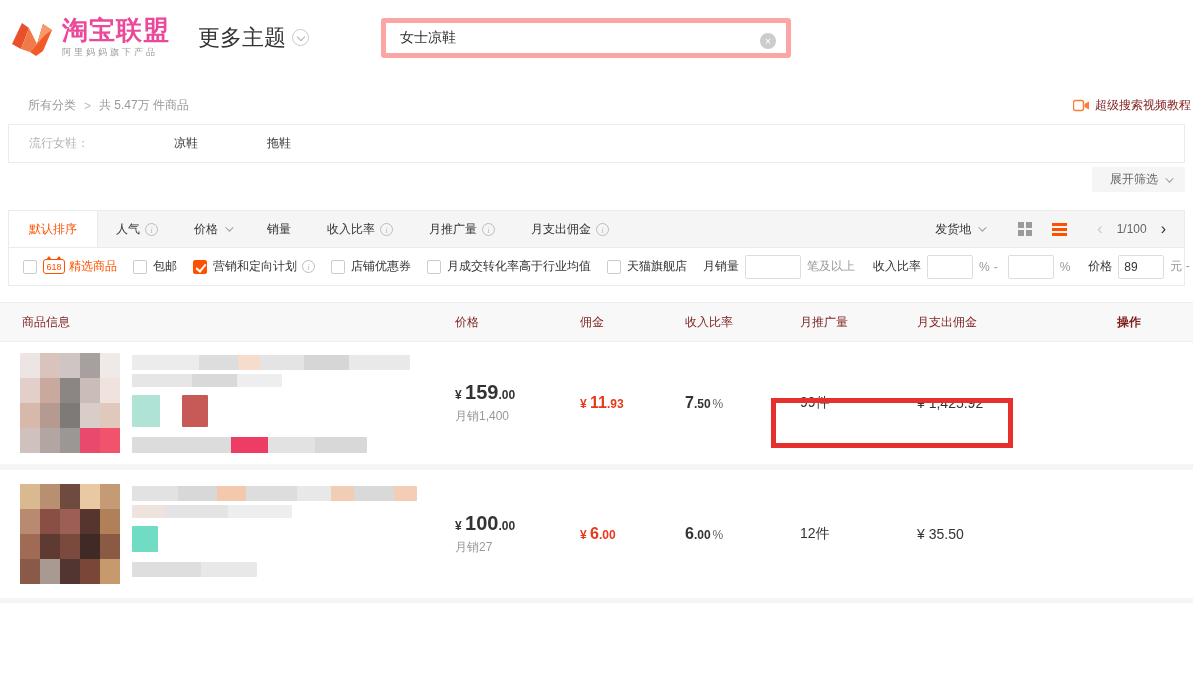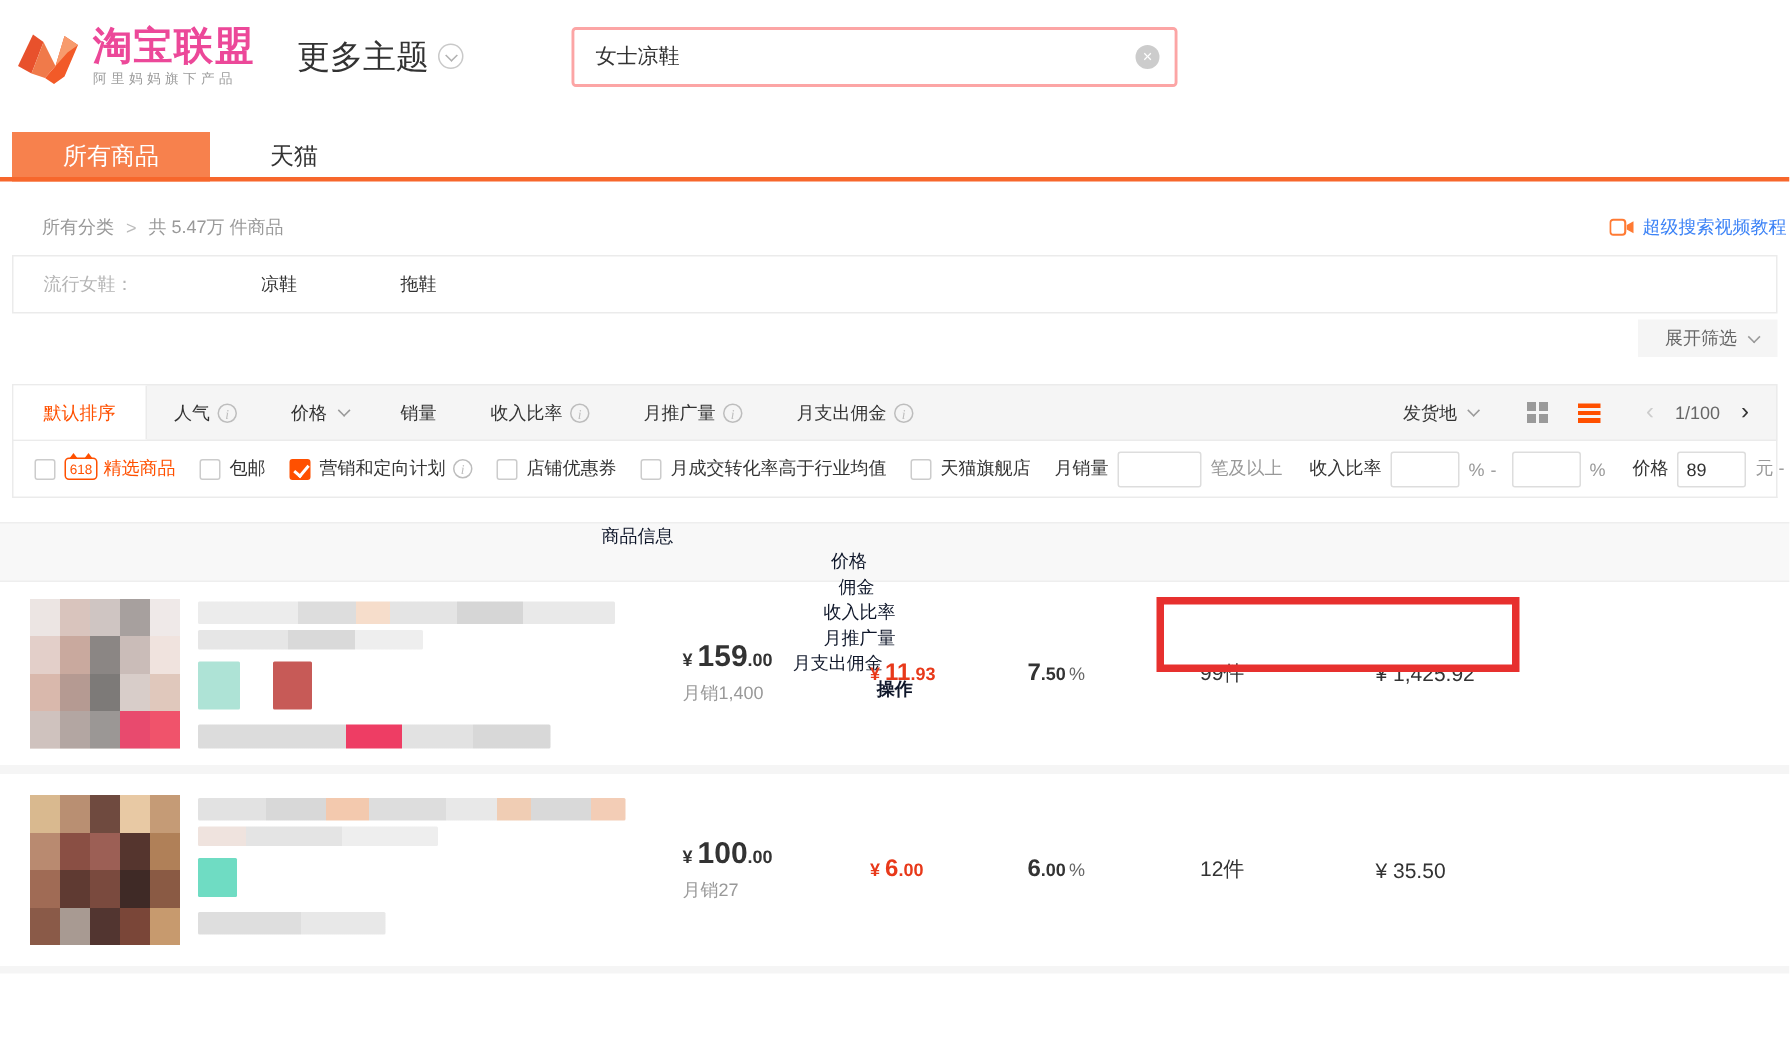--- a/index.html
+++ b/index.html
@@ -11,39 +11,39 @@
   .header { display:flex; align-items:center; height:75px; padding-left:10px; }
   .logo { display:flex; align-items:center; cursor:pointer; }
   .logo-mark { width:44px; height:38px; margin-right:8px; }
   .logo-text-wrap { display:flex; flex-direction:column; }
   .logo-title { font-size:26px; font-weight:bold; color:#ec4899; letter-spacing:1px; line-height:28px;}
   .logo-sub { font-size:9px; color:#9b9b9b; letter-spacing:3px; margin-top:2px; }
   .more-topics { display:flex; align-items:center; margin-left:28px; font-size:22px; color:#333; cursor:pointer; }
   .circ-chevron { width:17px; height:17px; border:1px solid #c9c9c9; border-radius:50%; margin-left:6px; position:relative; }
   .circ-chevron::after { content:""; position:absolute; left:4.5px; top:4px; width:5px; height:5px;
     border-right:1px solid #b0b0b0; border-bottom:1px solid #b0b0b0; transform:rotate(45deg); }
-  .search-wrap { display:flex; margin-left:72px; border:2px solid #fca5a5; border-radius:3px; overflow:hidden; height:40px; }
+  .search-wrap { display:flex; margin-left:72px; border:5px solid #fca5a5; border-radius:3px; overflow:hidden; height:40px; }
   .search-input-box { position:relative; width:400px; background:#fff; }
   .search-input { width:100%; height:100%; border:none; outline:none; padding:0 36px 0 14px; font-size:14px; color:#333;
     font-family:"Liberation Sans","DejaVu Sans",sans-serif; }
   .clear-icon { position:absolute; right:10px; top:10px; width:16px; height:16px; border-radius:50%;
     background:#ccc; color:#fff; font-size:11px; line-height:16px; text-align:center; cursor:pointer; }
   .search-btn { width:94px; background:#ff5000; color:#fff; font-size:15px; border:none; cursor:pointer; }
 
   
   .tabbar { position:relative; margin-top:13px; height:33px; padding-left:8px; display:flex; align-items:flex-end; }
   .tabbar::after { content:""; position:absolute; left:0; right:0; bottom:0; height:3px; background:#f7672c; }
   .tab { height:33px; line-height:33px; padding:0 34px; font-size:16px; cursor:pointer; }
   .tab.active { background:#f7814d; color:#fff; }
   .tab.plain { color:#333; padding:0 40px; }
 
   
   .crumb-row { display:flex; align-items:center; margin:22px 8px 10px 28px; color:#999; }
   .crumb-sep { margin:0 8px; color:#bbb; }
-  .video-link { margin-left:auto; display:flex; align-items:center; color:#3b82f6; cursor:pointer; white-space:nowrap; margin-right:-6px;justify-content:center; }
+  .video-link { margin-left:auto; display:flex; align-items:center; color:#7f1d1d; cursor:pointer; white-space:nowrap; margin-right:-6px;justify-content:center; }
   .video-link svg { margin-right:5px; }
 
   
   .fbox { border:1px solid #ebebeb; margin:0 8px; padding:10px 20px; display:flex; align-items:center; background:#fff;gap:25px; }
   .fbox .flabel { color:#b5b5b5; width:120px; }
   .fopt { color:#333; margin-right:44px; cursor:pointer; }
   .expand-row { display:flex; justify-content:flex-end; margin:4px 8px 10px; }
   .expand-btn { background:#f5f5f5; color:#666; padding:4px 14px 4px 18px; display:flex; align-items:center; cursor:pointer; }
   .chev-down { display:inline-block; width:6px; height:6px; border-right:1px solid #999; border-bottom:1px solid #999;
     transform:rotate(45deg) translateY(-2px); margin-left:7px; }
@@ -82,21 +82,21 @@
   .cat618::before { left:2px; } .cat618::after { right:2px; }
   .qf-label-orange { color:#ff5000; }
   .mini-input { width:56px; height:24px; border:1px solid #ddd; border-radius:2px; margin:0 6px; padding:0 5px;
     font-size:12px; color:#333; outline:none; font-family:"Liberation Sans","DejaVu Sans",sans-serif; }
   .mini-input.narrow { width:46px; }
   .suffix { color:#999; }
   .qgroup { display:flex; align-items:center; margin-right:18px; }
   .qgroup .glabel { color:#333; }
 
   
-  .thead { display:flex; align-items:center; height:40px; background:#f8f8f8; border-top:1px solid #eee; border-bottom:1px solid #eee; margin-top:16px; color:#0f172a;flex-direction:column; }
+  .thead { display:flex; align-items:center; height:40px; background:#f8f8f8; border-top:1px solid #eee; border-bottom:1px solid #eee; margin-top:16px; color:#7f1d1d; }
   .col-info   { width:435px; padding-left:22px; }
   .col-price  { width:125px; padding-left:20px; }
   .col-comm   { width:115px; padding-left:20px; }
   .col-income { width:115px; padding-left:10px; }
   .col-promo  { width:115px; padding-left:10px; }
   .col-payout { width:160px; padding-left:12px; }
   .col-action { flex:1; text-align:center;font-weight:bold; }
   .prow { display:flex; align-items:center; min-height:128px; border-bottom:6px solid #f5f5f5; }
   .pinfo { display:flex; width:435px; padding-left:20px; }
   .pimg { width:100px; height:100px; flex:0 0 auto; }
@@ -143,24 +143,20 @@
       <span class="circ-chevron"></span>
     </div>
     <div class="search-wrap">
       <div class="search-input-box">
         <input class="search-input" type="text" value="女士凉鞋" style="">
         <span class="clear-icon">×</span>
       </div>
     </div>
   </div>
 
-  <div class="tabbar">
-    <div class="tab active">所有商品</div>
-    <div class="tab plain">天猫</div>
-  </div>
 
   <div class="crumb-row">
     <span>所有分类</span>
     <span class="crumb-sep">&gt;</span>
     <span>共 5.47万 件商品</span>
     <span class="video-link">
       <svg width="17" height="13" viewBox="0 0 17 13">
         <rect x="0.5" y="1.5" width="10" height="10" rx="2" fill="none" stroke="#ff7a33" stroke-width="1.4"></rect>
         <path d="M11.5 5 L16 2.5 V10.5 L11.5 8 Z" fill="#ff7a33"></path>
       </svg>

